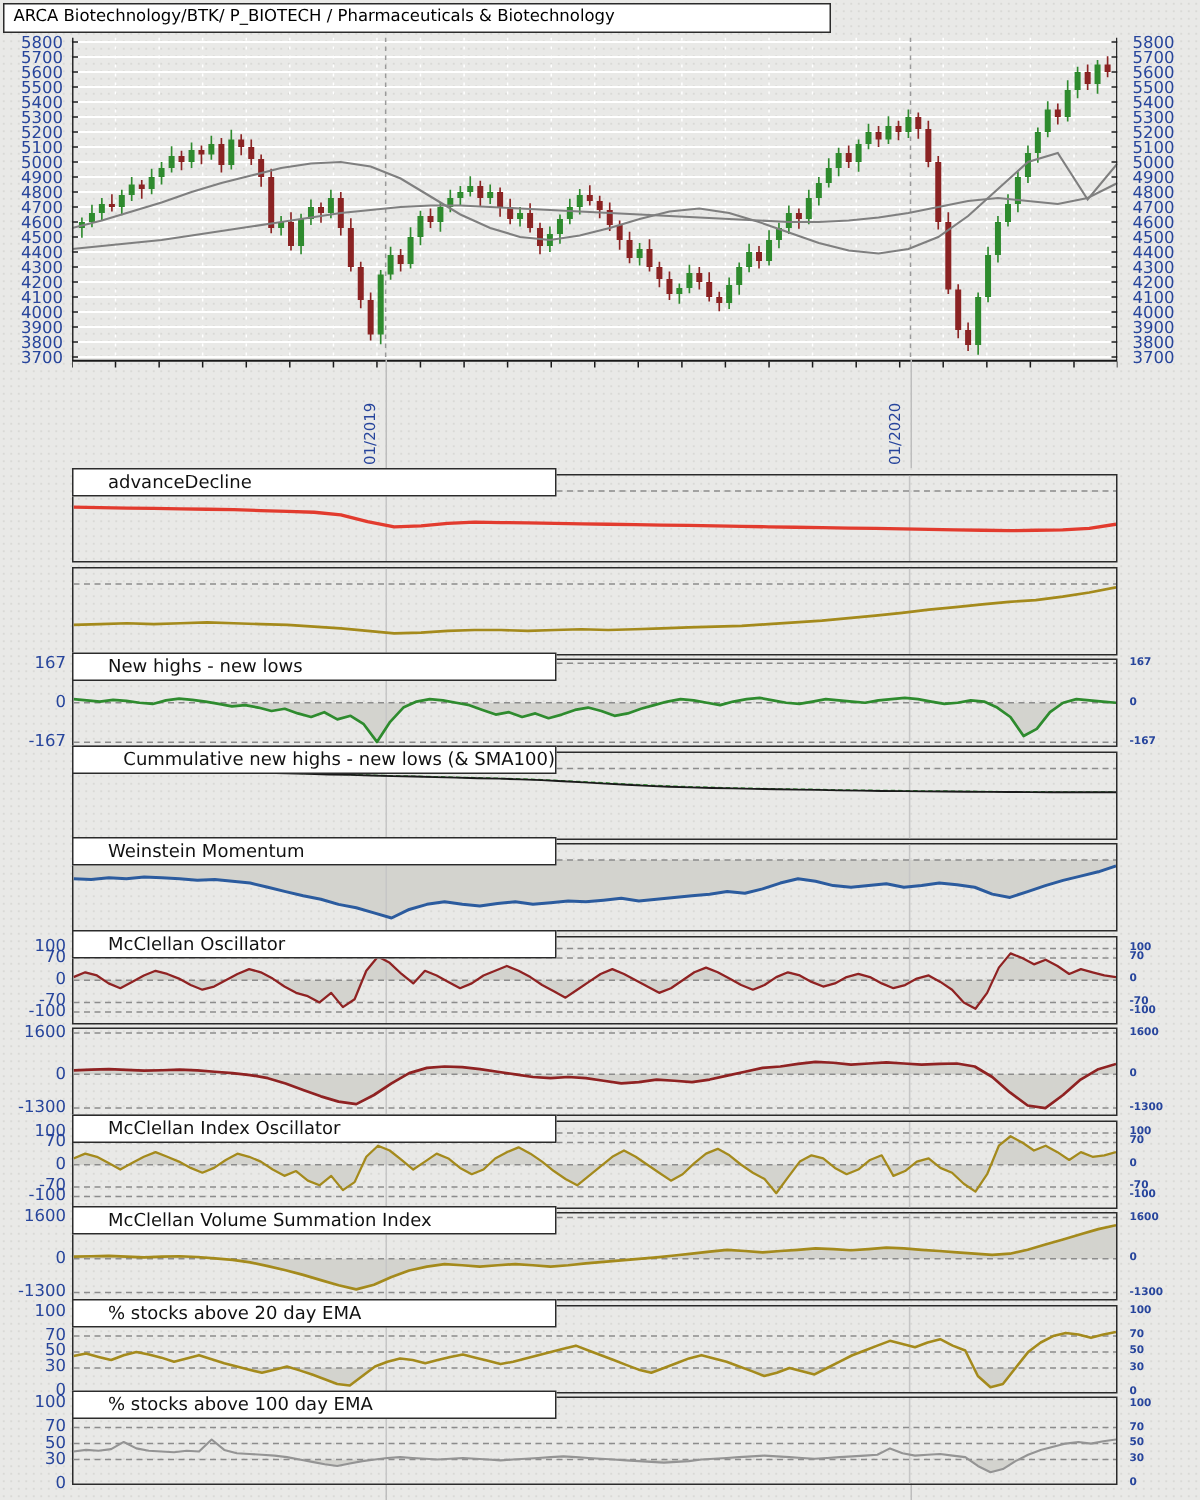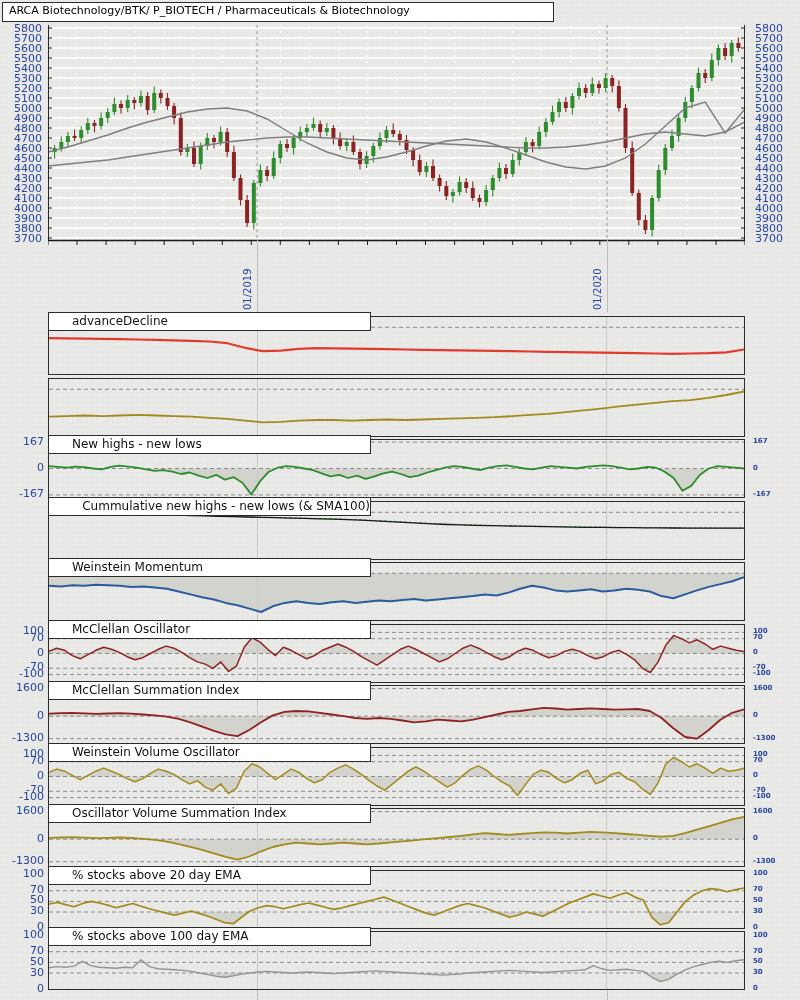--- a/index.html
+++ b/index.html
@@ -525,21 +525,20 @@
           <svg width="695" height="57">
             <polygon points="0.0,27.6 11.8,27.1 23.6,26.8 35.3,27.3 47.1,27.8 58.9,27.5 70.7,27.1 82.5,27.6 94.2,28.5 106.0,29.4 117.8,30.7 129.6,32.8 141.4,36.3 153.1,40.6 164.9,44.9 176.7,48.4 188.5,50.1 200.3,44.0 212.0,36.3 223.8,29.4 235.6,25.9 247.4,25.0 259.2,25.4 270.9,26.8 282.7,28.5 294.5,30.2 306.3,32.0 318.1,32.8 329.8,32.0 341.6,32.8 353.4,34.5 365.2,36.3 376.9,35.4 388.7,33.7 400.5,34.5 412.3,35.4 424.1,33.7 435.8,31.1 447.6,28.5 459.4,25.9 471.2,25.0 483.0,23.3 494.7,21.9 506.5,22.5 518.3,23.7 530.1,23.0 541.9,22.3 553.6,23.0 565.4,23.7 577.2,23.3 589.0,23.0 600.8,25.0 612.5,32.0 624.3,42.3 636.1,51.0 647.9,52.7 659.7,44.0 671.4,33.7 683.2,26.8 695.0,23.3 695,30.2 0,30.2" fill="#d3d3ce" stroke="none"></polygon>
             <line x1="208.5" x2="208.5" y1="0" y2="57" stroke="#c6c6c6" stroke-width="1"></line>
             <line x1="557.4" x2="557.4" y1="0" y2="57" stroke="#c6c6c6" stroke-width="1"></line>
             <line x1="0" x2="695" y1="2.6" y2="2.6" stroke="#8c8c8c" stroke-width="1" stroke-dasharray="4 3"></line>
             <line x1="0" x2="695" y1="30.2" y2="30.2" stroke="#8c8c8c" stroke-width="1" stroke-dasharray="4 3"></line>
             <line x1="0" x2="695" y1="52.7" y2="52.7" stroke="#8c8c8c" stroke-width="1" stroke-dasharray="4 3"></line>
             <polyline points="0.0,27.6 11.8,27.1 23.6,26.8 35.3,27.3 47.1,27.8 58.9,27.5 70.7,27.1 82.5,27.6 94.2,28.5 106.0,29.4 117.8,30.7 129.6,32.8 141.4,36.3 153.1,40.6 164.9,44.9 176.7,48.4 188.5,50.1 200.3,44.0 212.0,36.3 223.8,29.4 235.6,25.9 247.4,25.0 259.2,25.4 270.9,26.8 282.7,28.5 294.5,30.2 306.3,32.0 318.1,32.8 329.8,32.0 341.6,32.8 353.4,34.5 365.2,36.3 376.9,35.4 388.7,33.7 400.5,34.5 412.3,35.4 424.1,33.7 435.8,31.1 447.6,28.5 459.4,25.9 471.2,25.0 483.0,23.3 494.7,21.9 506.5,22.5 518.3,23.7 530.1,23.0 541.9,22.3 553.6,23.0 565.4,23.7 577.2,23.3 589.0,23.0 600.8,25.0 612.5,32.0 624.3,42.3 636.1,51.0 647.9,52.7 659.7,44.0 671.4,33.7 683.2,26.8 695.0,23.3" fill="none" stroke="#8f2222" stroke-width="1.8" stroke-linejoin="round"></polyline>
           </svg>
         </div>
-        <div class="label-box">McClellan Summation Index</div>
         <span class="tick" style="top: 1.1px;">1600</span>
         <span class="tick-r" style="top: 2.6px;">1600</span>
         <span class="tick" style="top: 28.7px;">0</span>
         <span class="tick-r" style="top: 30.2px;">0</span>
         <span class="tick" style="top: 51.2px;">-1300</span>
         <span class="tick-r" style="top: 52.7px;">-1300</span>
       </div>
       <div class="panel" style="top: 742.5px;">
         <div class="panel-plot">
           <svg width="695" height="57">
@@ -547,21 +546,21 @@
             <line x1="208.5" x2="208.5" y1="0" y2="57" stroke="#c6c6c6" stroke-width="1"></line>
             <line x1="557.4" x2="557.4" y1="0" y2="57" stroke="#c6c6c6" stroke-width="1"></line>
             <line x1="0" x2="695" y1="7.4" y2="7.4" stroke="#8c8c8c" stroke-width="1" stroke-dasharray="4 3"></line>
             <line x1="0" x2="695" y1="13.7" y2="13.7" stroke="#8c8c8c" stroke-width="1" stroke-dasharray="4 3"></line>
             <line x1="0" x2="695" y1="28.5" y2="28.5" stroke="#8c8c8c" stroke-width="1" stroke-dasharray="4 3"></line>
             <line x1="0" x2="695" y1="43.3" y2="43.3" stroke="#8c8c8c" stroke-width="1" stroke-dasharray="4 3"></line>
             <line x1="0" x2="695" y1="49.6" y2="49.6" stroke="#8c8c8c" stroke-width="1" stroke-dasharray="4 3"></line>
             <polyline points="0.0,24.3 7.8,21.1 15.6,23.2 23.4,27.4 31.2,31.7 39.0,27.4 46.9,23.2 54.7,20.1 62.5,23.2 70.3,26.4 78.1,30.6 85.9,33.8 93.7,30.6 101.5,25.3 109.3,21.1 117.1,23.2 124.9,26.4 132.8,31.7 140.6,35.9 148.4,32.7 156.2,39.1 164.0,42.2 171.8,35.9 179.6,45.4 187.4,40.1 195.2,23.2 203.0,15.8 210.8,19.0 218.7,25.3 226.5,31.7 234.3,26.4 242.1,21.1 249.9,24.3 257.7,30.6 265.5,34.8 273.3,31.7 281.1,24.3 288.9,20.1 296.7,16.9 304.6,21.1 312.4,26.4 320.2,32.7 328.0,38.0 335.8,42.2 343.6,35.9 351.4,29.6 359.2,23.2 367.0,19.0 374.8,23.2 382.6,28.5 390.4,33.8 398.3,39.1 406.1,34.8 413.9,27.4 421.7,21.1 429.5,17.9 437.3,22.2 445.1,28.5 452.9,33.8 460.7,38.0 468.5,47.5 476.3,36.9 484.2,26.4 492.0,22.2 499.8,24.3 507.6,30.6 515.4,34.8 523.2,31.7 531.0,25.3 538.8,22.2 546.6,35.9 554.4,32.7 562.2,26.4 570.1,24.3 577.9,30.6 585.7,33.8 593.5,41.2 601.3,46.4 609.1,34.8 616.9,15.8 624.7,9.5 632.5,13.7 640.3,19.0 648.1,15.8 656.0,20.1 663.8,25.3 671.6,20.1 679.4,23.2 687.2,22.2 695.0,20.1" fill="none" stroke="#a48a1c" stroke-width="1.5" stroke-linejoin="round"></polyline>
           </svg>
         </div>
-        <div class="label-box">Weinstein Volume Oscillator</div>
+        <div class="label-box">McClellan Index Oscillator</div>
         <span class="tick" style="top: 5.9px;">100</span>
         <span class="tick-r" style="top: 7.4px;">100</span>
         <span class="tick" style="top: 12.2px;">70</span>
         <span class="tick-r" style="top: 13.7px;">70</span>
         <span class="tick" style="top: 27px;">0</span>
         <span class="tick-r" style="top: 28.5px;">0</span>
         <span class="tick" style="top: 41.8px;">-70</span>
         <span class="tick-r" style="top: 43.3px;">-70</span>
         <span class="tick" style="top: 48.1px;">-100</span>
         <span class="tick-r" style="top: 49.6px;">-100</span>
@@ -571,21 +570,21 @@
           <svg width="695" height="57">
             <polygon points="0.0,28.8 11.8,28.5 23.6,28.2 35.3,28.7 47.1,29.2 58.9,28.8 70.7,28.5 82.5,29.0 94.2,29.9 106.0,30.9 117.8,32.6 129.6,35.1 141.4,37.8 153.1,40.9 164.9,44.4 176.7,47.8 188.5,50.6 200.3,47.5 212.0,42.3 223.8,38.0 235.6,35.4 247.4,33.7 259.2,34.5 270.9,35.4 282.7,34.5 294.5,33.7 306.3,34.5 318.1,35.4 329.8,34.5 341.6,33.3 353.4,32.3 365.2,31.3 376.9,30.2 388.7,29.2 400.5,28.0 412.3,26.8 424.1,25.4 435.8,24.2 447.6,25.0 459.4,25.9 471.2,25.0 483.0,24.2 494.7,23.3 506.5,23.7 518.3,24.5 530.1,23.7 541.9,22.8 553.6,23.3 565.4,24.2 577.2,25.0 589.0,25.9 600.8,26.8 612.5,27.6 624.3,26.8 636.1,24.2 647.9,20.7 659.7,17.3 671.4,13.8 683.2,10.4 695.0,7.8 695,30.2 0,30.2" fill="#d3d3ce" stroke="none"></polygon>
             <line x1="208.5" x2="208.5" y1="0" y2="57" stroke="#c6c6c6" stroke-width="1"></line>
             <line x1="557.4" x2="557.4" y1="0" y2="57" stroke="#c6c6c6" stroke-width="1"></line>
             <line x1="0" x2="695" y1="2.6" y2="2.6" stroke="#8c8c8c" stroke-width="1" stroke-dasharray="4 3"></line>
             <line x1="0" x2="695" y1="30.2" y2="30.2" stroke="#8c8c8c" stroke-width="1" stroke-dasharray="4 3"></line>
             <line x1="0" x2="695" y1="52.7" y2="52.7" stroke="#8c8c8c" stroke-width="1" stroke-dasharray="4 3"></line>
             <polyline points="0.0,28.8 11.8,28.5 23.6,28.2 35.3,28.7 47.1,29.2 58.9,28.8 70.7,28.5 82.5,29.0 94.2,29.9 106.0,30.9 117.8,32.6 129.6,35.1 141.4,37.8 153.1,40.9 164.9,44.4 176.7,47.8 188.5,50.6 200.3,47.5 212.0,42.3 223.8,38.0 235.6,35.4 247.4,33.7 259.2,34.5 270.9,35.4 282.7,34.5 294.5,33.7 306.3,34.5 318.1,35.4 329.8,34.5 341.6,33.3 353.4,32.3 365.2,31.3 376.9,30.2 388.7,29.2 400.5,28.0 412.3,26.8 424.1,25.4 435.8,24.2 447.6,25.0 459.4,25.9 471.2,25.0 483.0,24.2 494.7,23.3 506.5,23.7 518.3,24.5 530.1,23.7 541.9,22.8 553.6,23.3 565.4,24.2 577.2,25.0 589.0,25.9 600.8,26.8 612.5,27.6 624.3,26.8 636.1,24.2 647.9,20.7 659.7,17.3 671.4,13.8 683.2,10.4 695.0,7.8" fill="none" stroke="#a48a1c" stroke-width="1.8" stroke-linejoin="round"></polyline>
           </svg>
         </div>
-        <div class="label-box">Oscillator Volume Summation Index</div>
+        <div class="label-box">McClellan Volume Summation Index</div>
         <span class="tick" style="top: 1.1px;">1600</span>
         <span class="tick-r" style="top: 2.6px;">1600</span>
         <span class="tick" style="top: 28.7px;">0</span>
         <span class="tick-r" style="top: 30.2px;">0</span>
         <span class="tick" style="top: 51.2px;">-1300</span>
         <span class="tick-r" style="top: 52.7px;">-1300</span>
       </div>
       <div class="panel" style="top: 865.5px;">
         <div class="panel-plot">
           <svg width="695" height="57">

